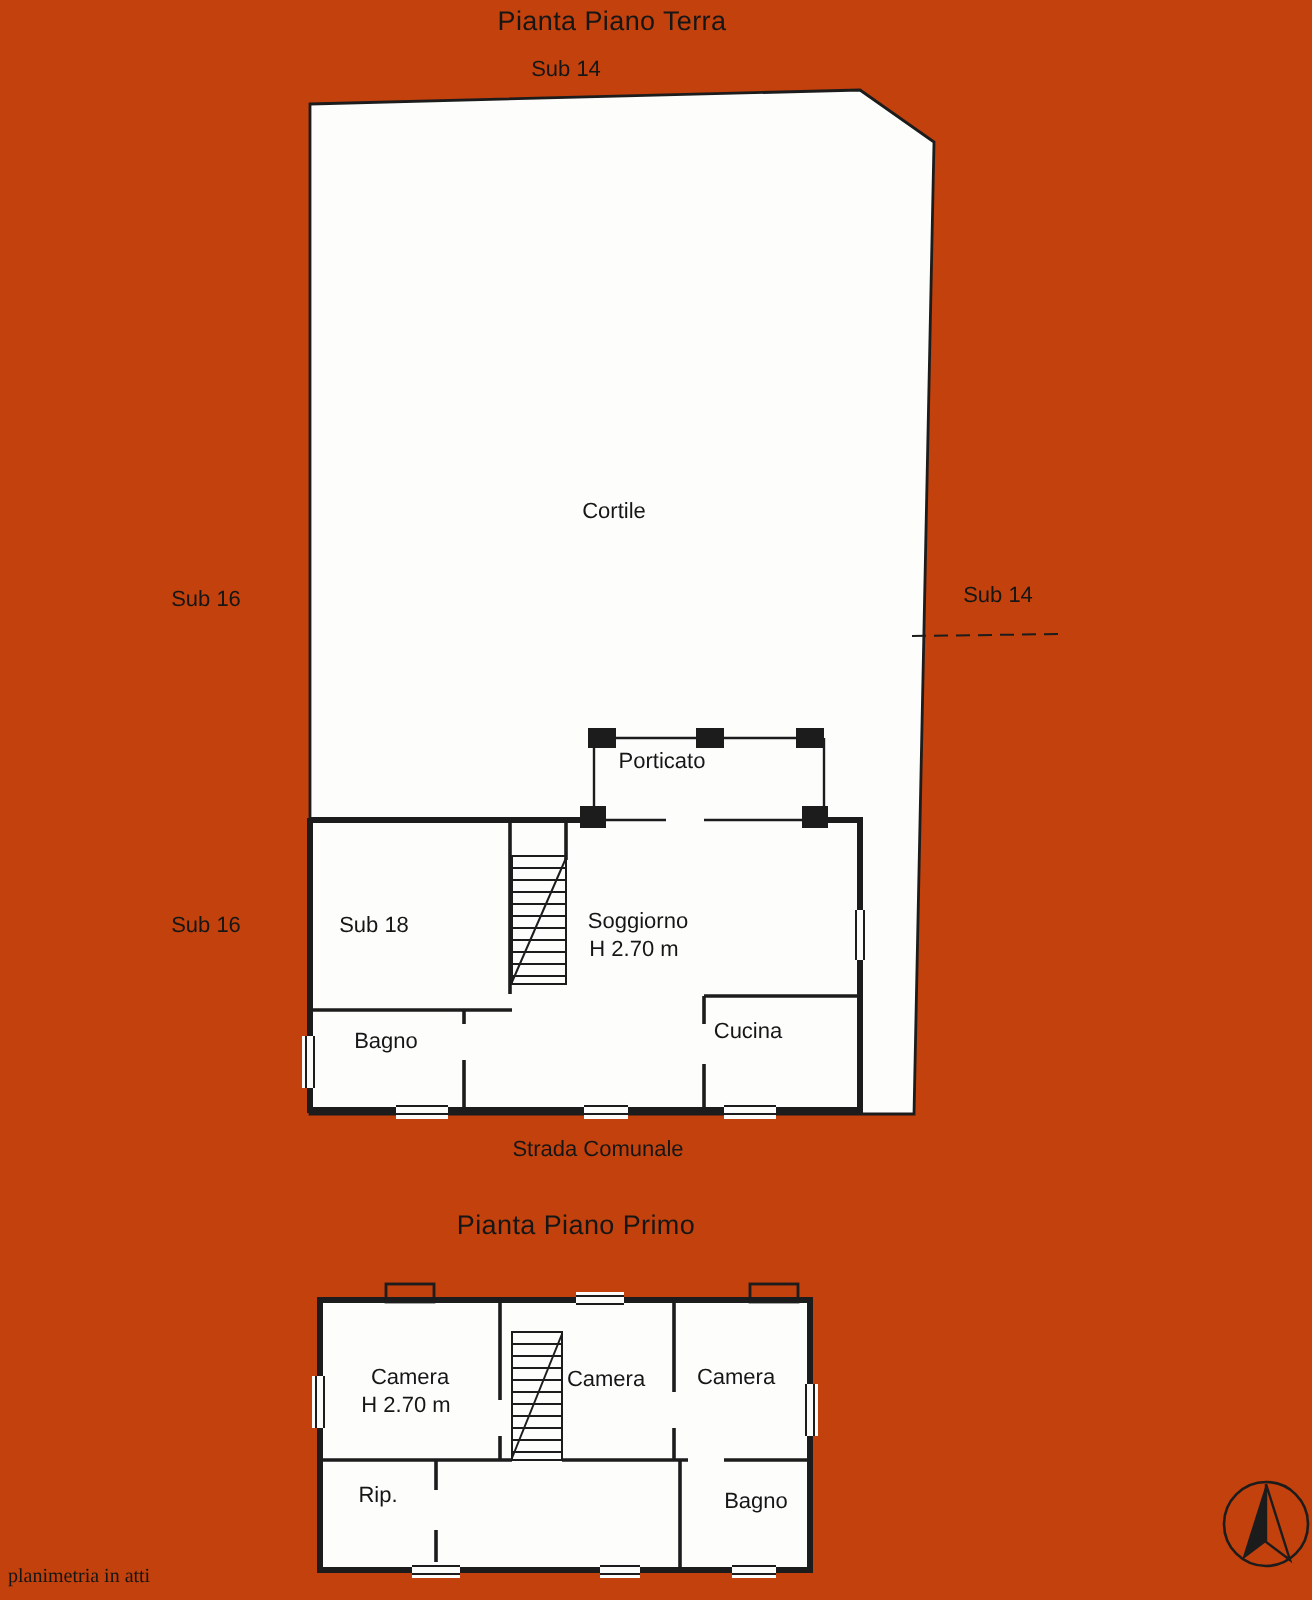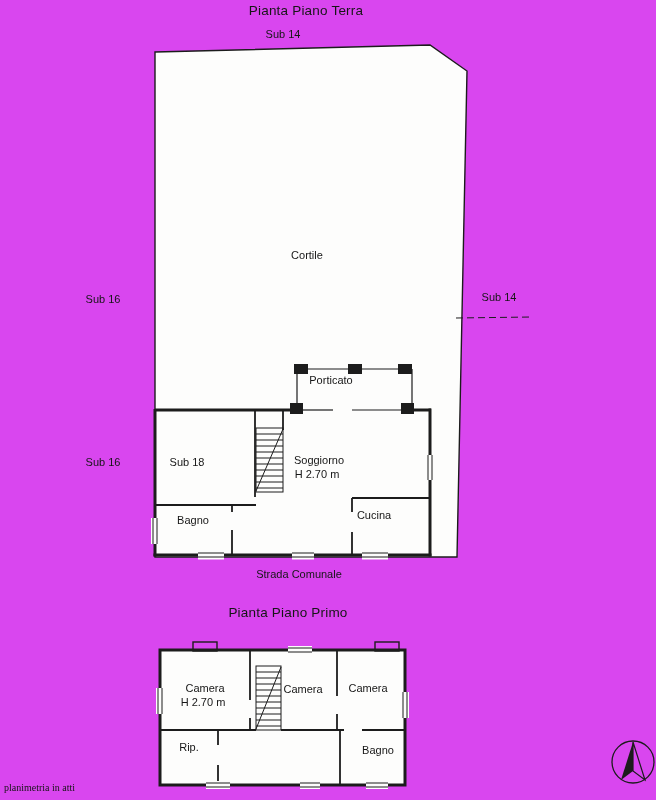--- a/index.html
+++ b/index.html
@@ -5,21 +5,21 @@
   * { box-sizing: border-box; }
   html, body { margin: 0; padding: 0; }
   body {
     width: 656px; height: 800px;
     background: #ffffff;
     font-family: "Liberation Sans", sans-serif;
   }
   .sheet {
     position: relative;
     width: 656px; height: 800px;
-    background: #d946ef;
+    background: #c2410c;
     overflow: hidden;
   }
   svg { position: absolute; left: 0; top: 0; }
   text {
     fill: #161616;
     font-family: "Liberation Sans", sans-serif;
   }
   .title { font-size: 13.5px; letter-spacing: .2px; }
   .lbl   { font-size: 11px; }
   .footer{ font-size: 10px; font-family: "Liberation Serif", serif; }

